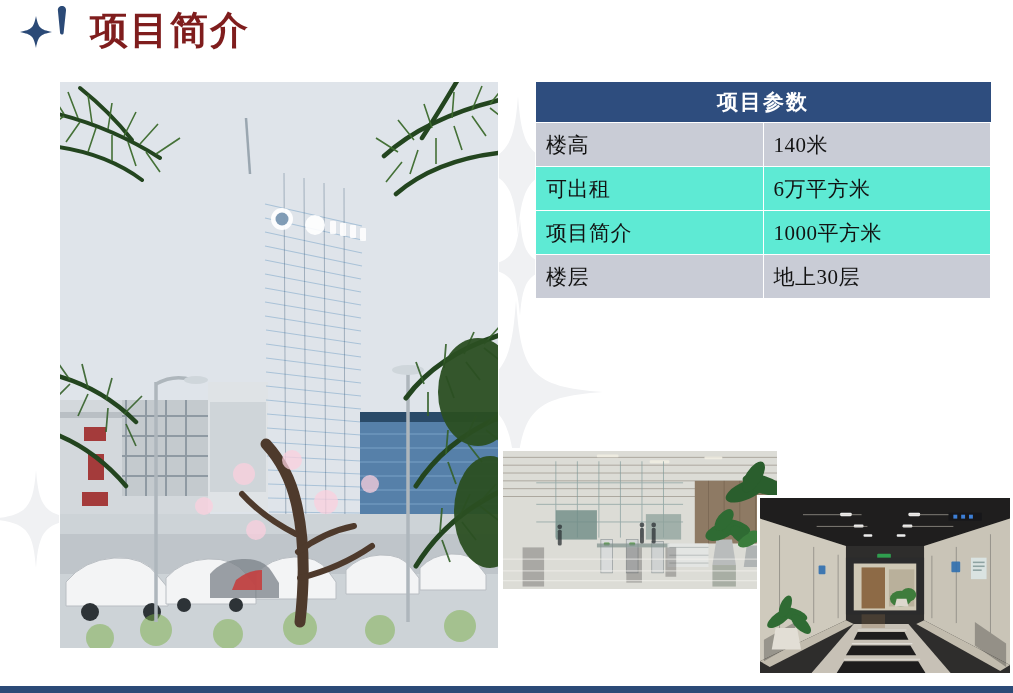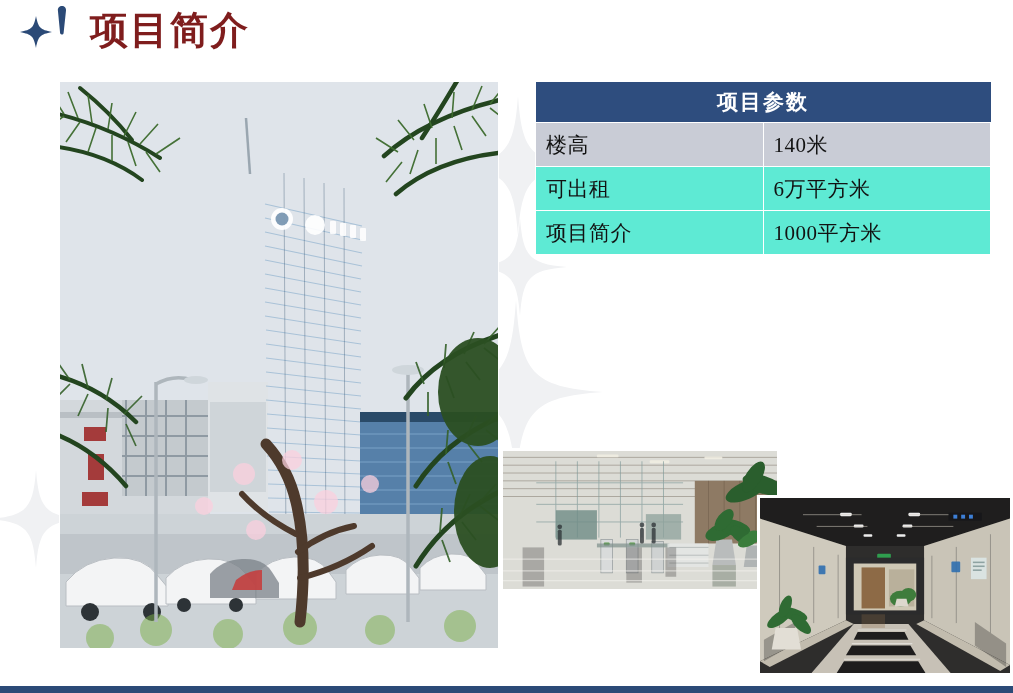--- a/index.html
+++ b/index.html
@@ -388,20 +388,24 @@
       <td class="val">140米</td>
     </tr>
     <tr class="even">
       <td class="key">可出租</td>
       <td class="val">6万平方米</td>
     </tr>
     <tr class="even">
       <td class="key">项目简介</td>
       <td class="val">1000平方米</td>
     </tr>
+    <tr class="odd">
+      <td class="key">楼层</td>
+      <td class="val">地上30层</td>
+    </tr>
   </tbody>
 </table>
 
 <div class="photo photo-lobby">
   <svg viewBox="0 0 280 144" preserveAspectRatio="xMidYMid slice" xmlns="http://www.w3.org/2000/svg" aria-hidden="true">
     <defs>
       <linearGradient id="lobbyCeil" x1="0" y1="0" x2="0" y2="1">
         <parameter name="stop" offset="0%" stop-color="#cfcabe"></parameter>
         <parameter name="stop" offset="100%" stop-color="#ada79b"></parameter>
       </linearGradient>

